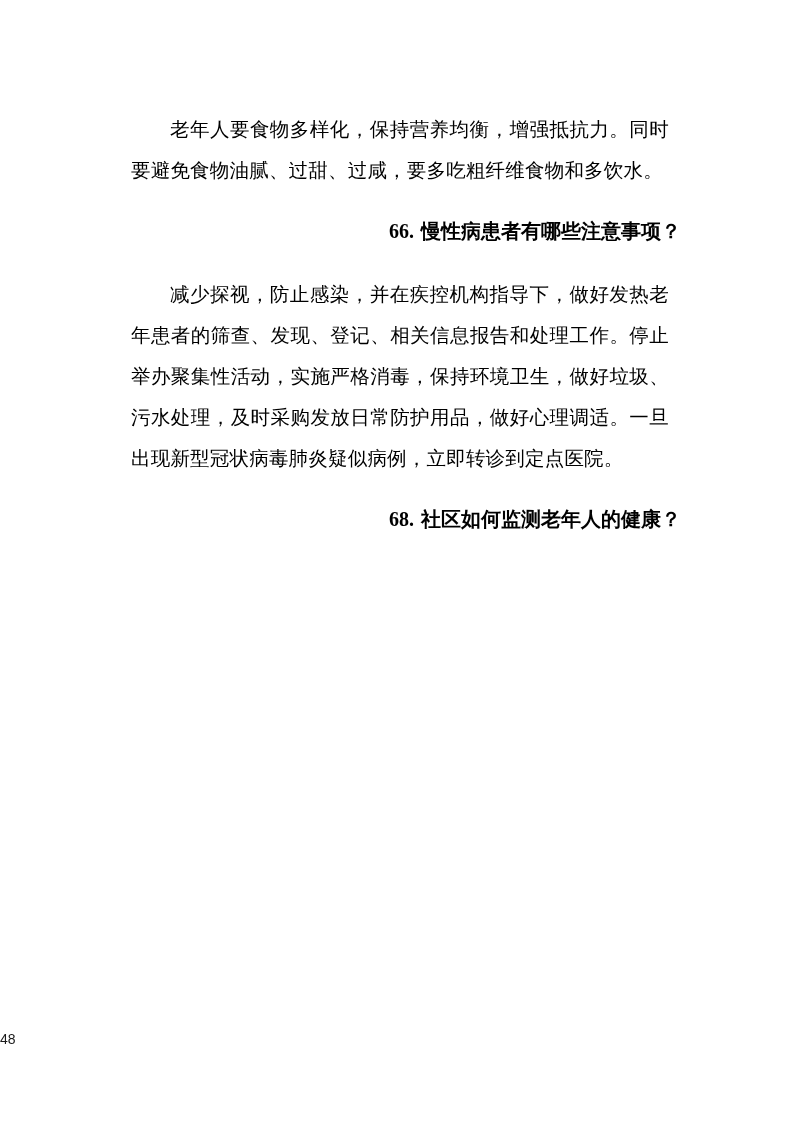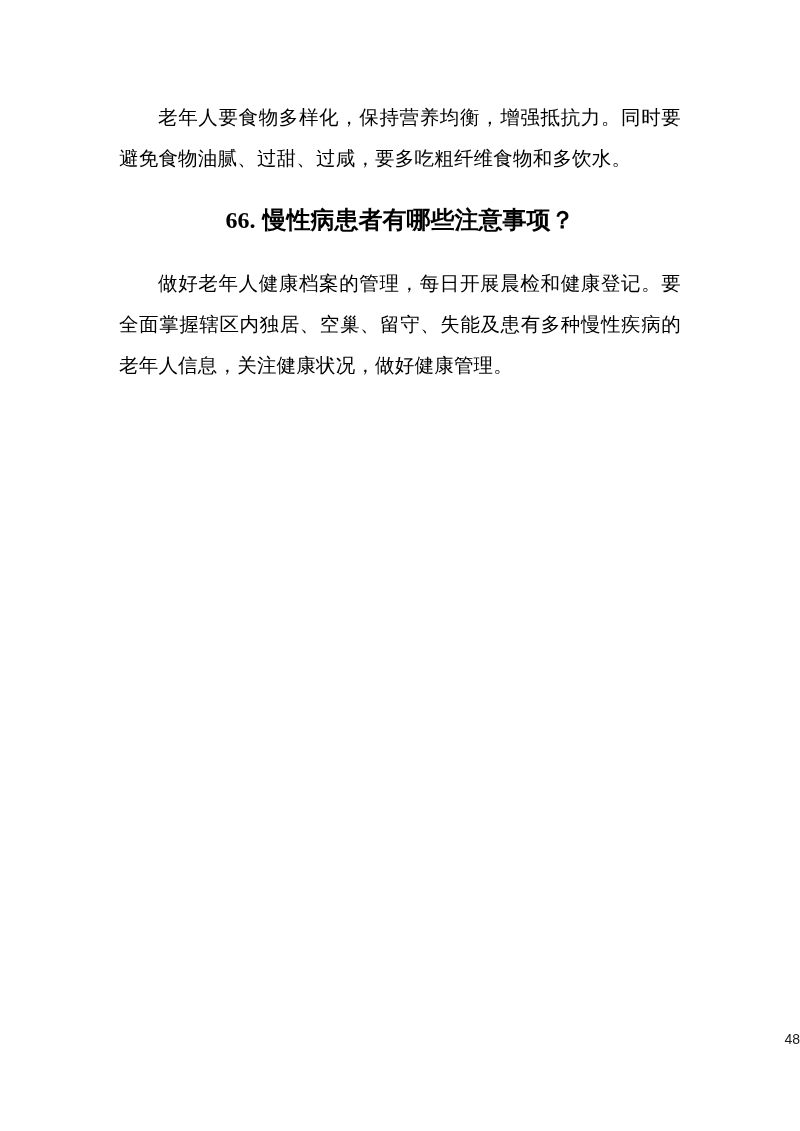--- a/index.html
+++ b/index.html
@@ -20,71 +20,74 @@
     background: #ffffff;
     overflow: hidden;
   }
   .content {
     position: absolute;
     left: 119px;
     top: 97px;
     width: 562px;
   }
   .body-paragraph {
-    margin: 0;
+    margin: 12px;
     font-size: 19.5px;
     line-height: 41px;
     text-align: justify;
     text-justify: inter-ideograph;
     text-indent: 2em;
     letter-spacing: 0.2px;
     color: #000000;
     font-family: "Liberation Serif", "DejaVu Serif", serif;
   }
   .question-heading {
     margin: 20px 0 22px 0;
-    font-size: 24px;
+    font-size: 20px;
     line-height: 41px;
     font-weight: bold;
     color: #000000;
-    text-align: center;
+    text-align: right;
   }
   .question-number {
     font-family: "Liberation Serif", "DejaVu Serif", serif;
     font-weight: bold;
     margin-right: 7px;
   }
   .question-title {
     font-family: "Liberation Sans", "DejaVu Sans", sans-serif;
     font-weight: bold;
   }
   .page-footer {
     position: absolute;
     left: 0;
     right: 0;
     top: 1030px;
-    text-align: right;
+    text-align: left;
     font-size: 14px;
     line-height: 18px;
     font-family: "Liberation Sans", "DejaVu Sans", sans-serif;
     color: #1a1a1a;
   }
 </style>
 </head>
 <body>
 
 <div class="page">
   <div class="content">
 
     <p class="body-paragraph">老年人要食物多样化，保持营养均衡，增强抵抗力。同时要避免食物油腻、过甜、过咸，要多吃粗纤维食物和多饮水。</p>
 
     <h2 class="question-heading">
       <span class="question-number">66.</span><span class="question-title">慢性病患者有哪些注意事项？</span>
     </h2>
 
+    <p class="body-paragraph">减少探视，防止感染，并在疾控机构指导下，做好发热老年患者的筛查、发现、登记、相关信息报告和处理工作。停止举办聚集性活动，实施严格消毒，保持环境卫生，做好垃圾、污水处理，及时采购发放日常防护用品，做好心理调适。一旦出现新型冠状病毒肺炎疑似病例，立即转诊到定点医院。</p>
 
-    <p class="body-paragraph">做好老年人健康档案的管理，每日开展晨检和健康登记。要全面掌握辖区内独居、空巢、留守、失能及患有多种慢性疾病的老年人信息，关注健康状况，做好健康管理。</p>
+    <h2 class="question-heading">
+      <span class="question-number">68.</span><span class="question-title">社区如何监测老年人的健康？</span>
+    </h2>
 
 
   </div>
 
   <div class="page-footer">48</div>
 </div>
 
 </body></html>

